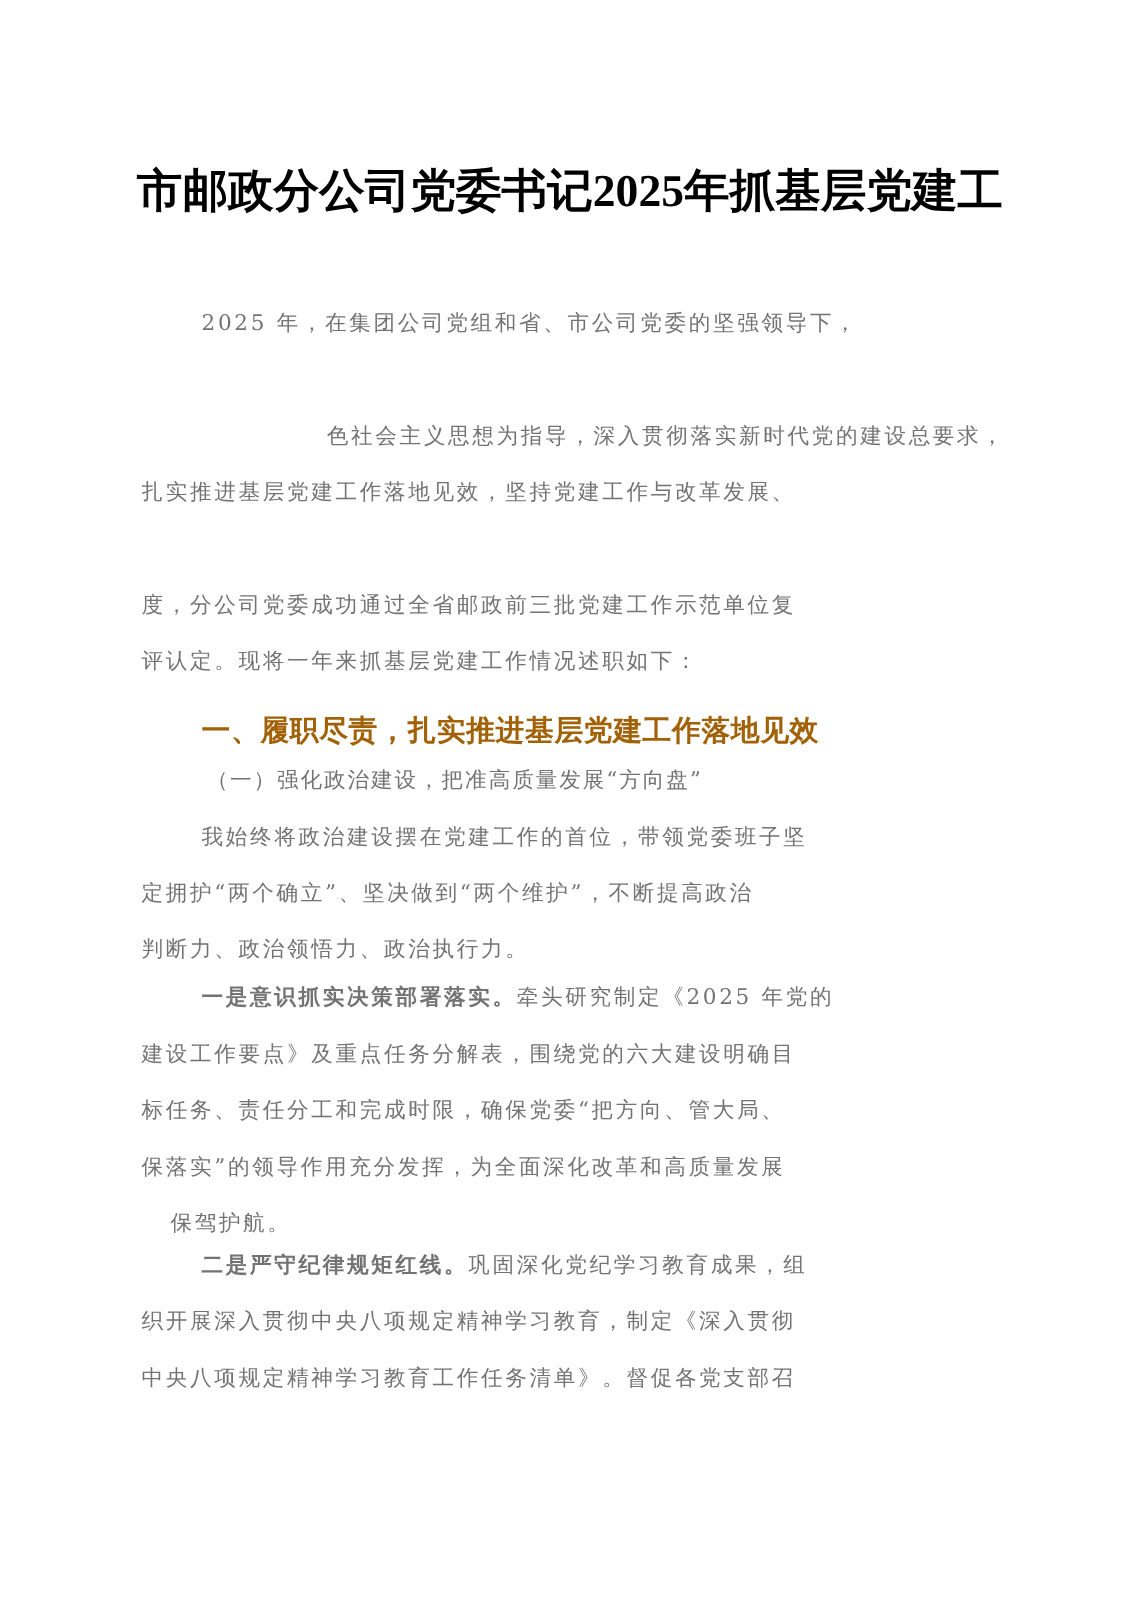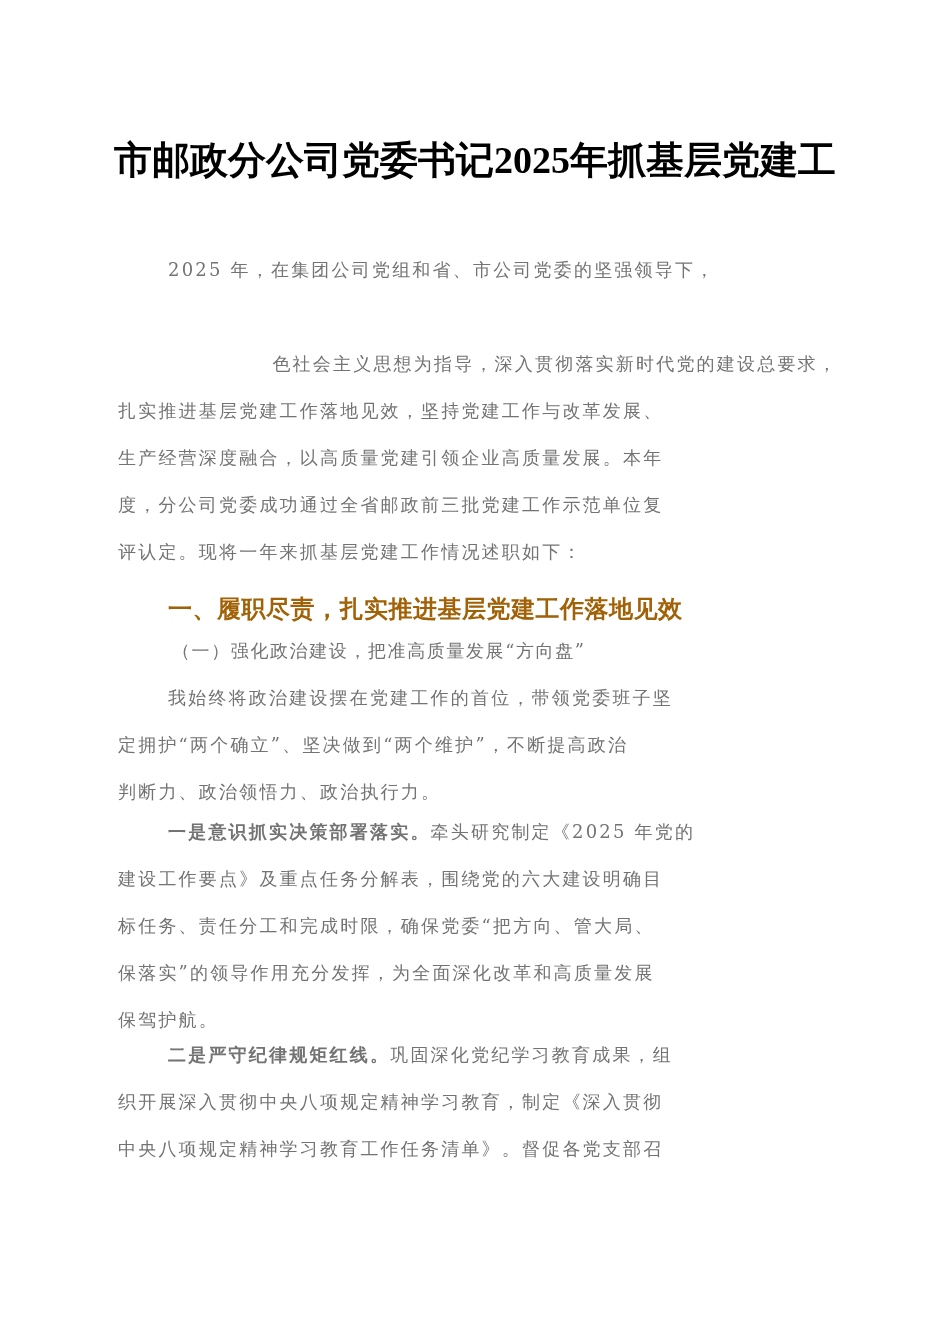--- a/index.html
+++ b/index.html
@@ -20,38 +20,37 @@
 </head>
 <body>
 
 <div class="page">
 
   <div class="title" style="top:138px;">市邮政分公司党委书记2025年抓基层党建工</div>
 
   <div class="line indent" style="top:255px;">2025 年，在集团公司党组和省、市公司党委的坚强领导下，</div>
   <div class="line" style="top:349px;text-align:right;">色社会主义思想为指导，深入贯彻落实新时代党的建设总要求，</div>
   <div class="line" style="top:396px;">扎实推进基层党建工作落地见效，坚持党建工作与改革发展、</div>
-  <div class="line" style="top:443px;">生产经营深度融合，以高质量党建引领企业高质量发展。本年</div>
   <div class="line" style="top:490px;">度，分公司党委成功通过全省邮政前三批党建工作示范单位复</div>
   <div class="line" style="top:537px;">评认定。现将一年来抓基层党建工作情况述职如下：</div>
 
   <div class="line indent h1" style="top:594px;">一、履职尽责，扎实推进基层党建工作落地见效</div>
   <div class="line h2" style="top:636px; left:172px;">（一）强化政治建设，把准高质量发展“方向盘”</div>
 
   <div class="line indent" style="top:683px;">我始终将政治建设摆在党建工作的首位，带领党委班子坚</div>
   <div class="line" style="top:730px;">定拥护“两个确立”、坚决做到“两个维护”，不断提高政治</div>
   <div class="line" style="top:777px;">判断力、政治领悟力、政治执行力。</div>
 
   <div class="line indent" style="top:817px;">
     <span class="lead">一是意识抓实决策部署落实。</span><span>牵头研究制定《2025 年党的</span>
   </div>
   <div class="line" style="top:864px;">建设工作要点》及重点任务分解表，围绕党的六大建设明确目</div>
   <div class="line" style="top:911px;">标任务、责任分工和完成时限，确保党委“把方向、管大局、</div>
   <div class="line" style="top:958px;">保落实”的领导作用充分发挥，为全面深化改革和高质量发展</div>
-  <div class="line" style="top:1005px;">保驾护航。</div>
+  <div class="line" style="top:1005px;margin-left:24px;">保驾护航。</div>
 
   <div class="line indent" style="top:1040px;">
     <span class="lead">二是严守纪律规矩红线。</span><span>巩固深化党纪学习教育成果，组</span>
   </div>
   <div class="line" style="top:1087px;">织开展深入贯彻中央八项规定精神学习教育，制定《深入贯彻</div>
   <div class="line" style="top:1134px;">中央八项规定精神学习教育工作任务清单》。督促各党支部召</div>
 
 </div>
 
 </body></html>

